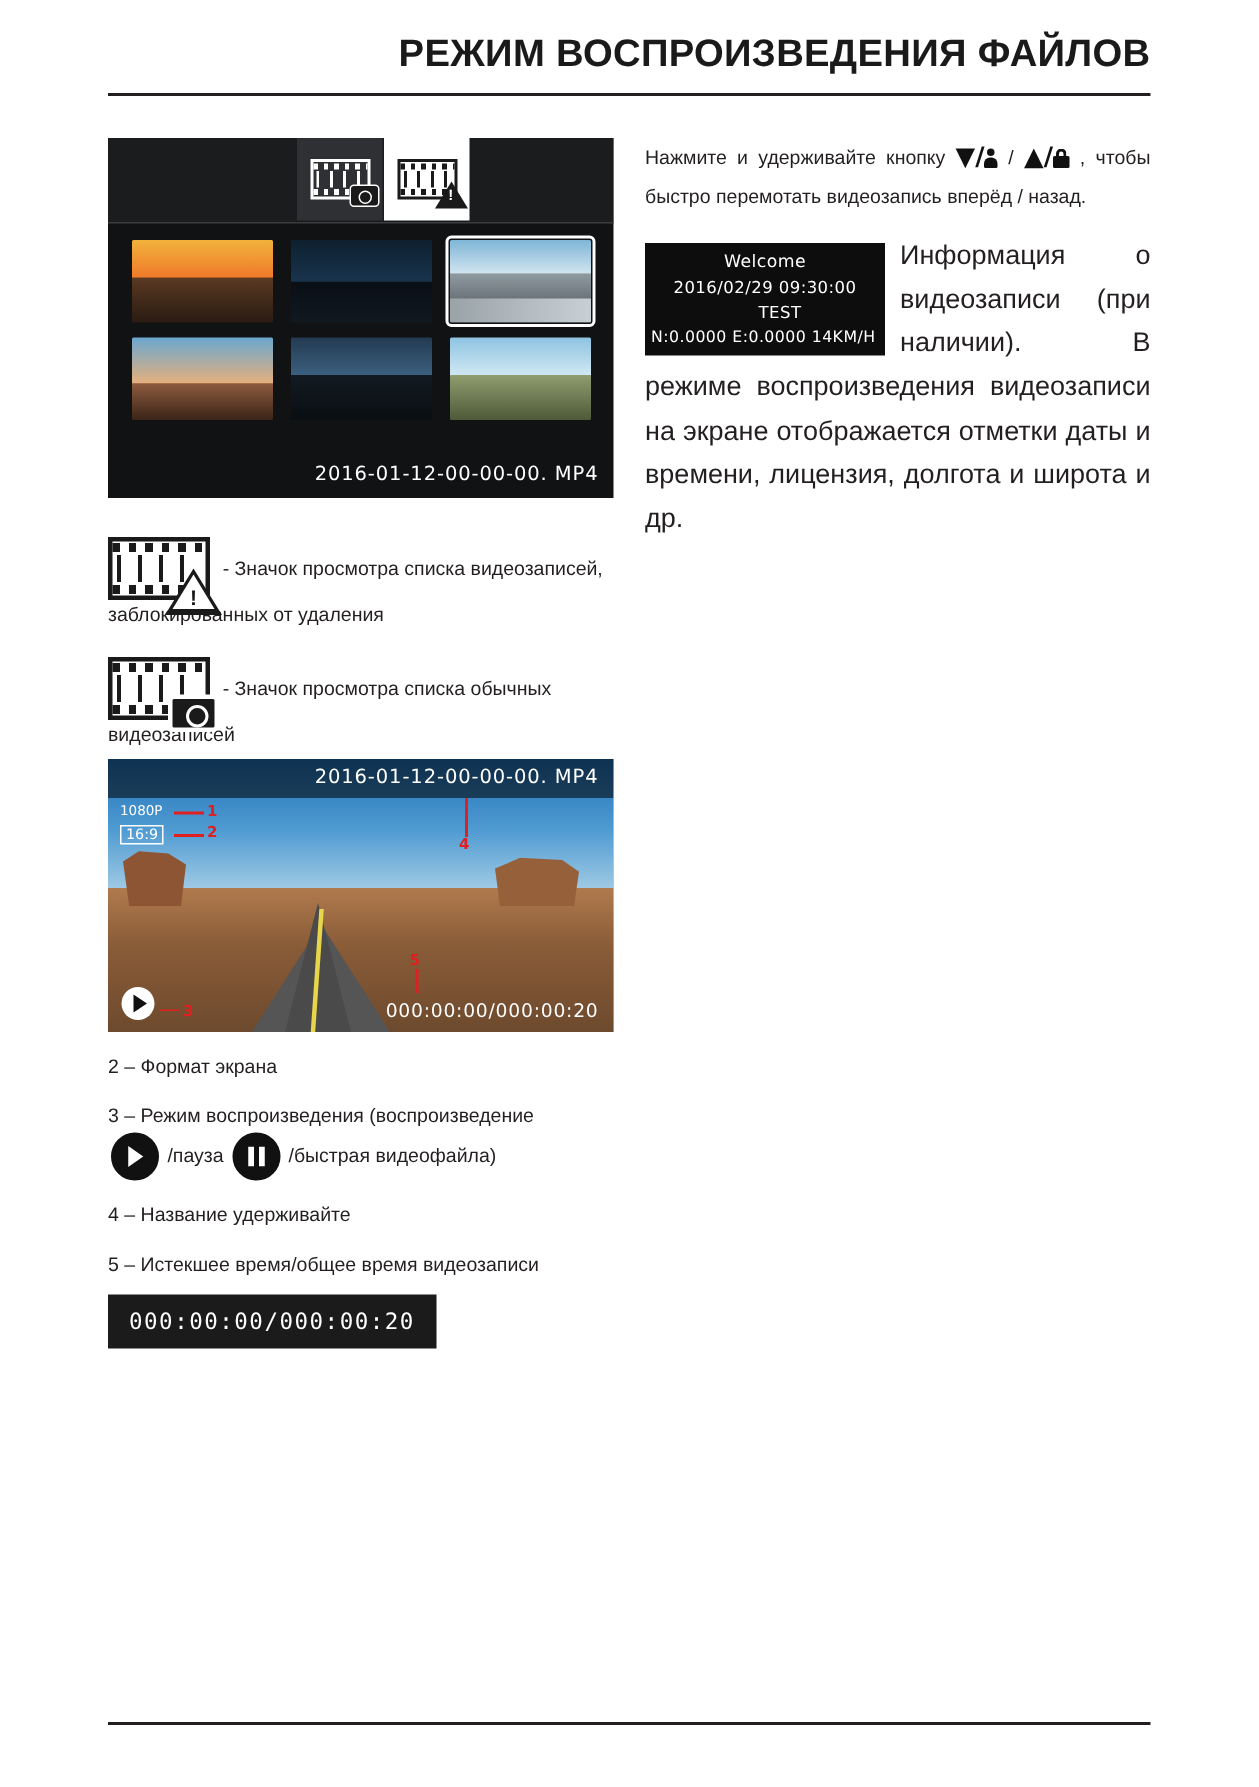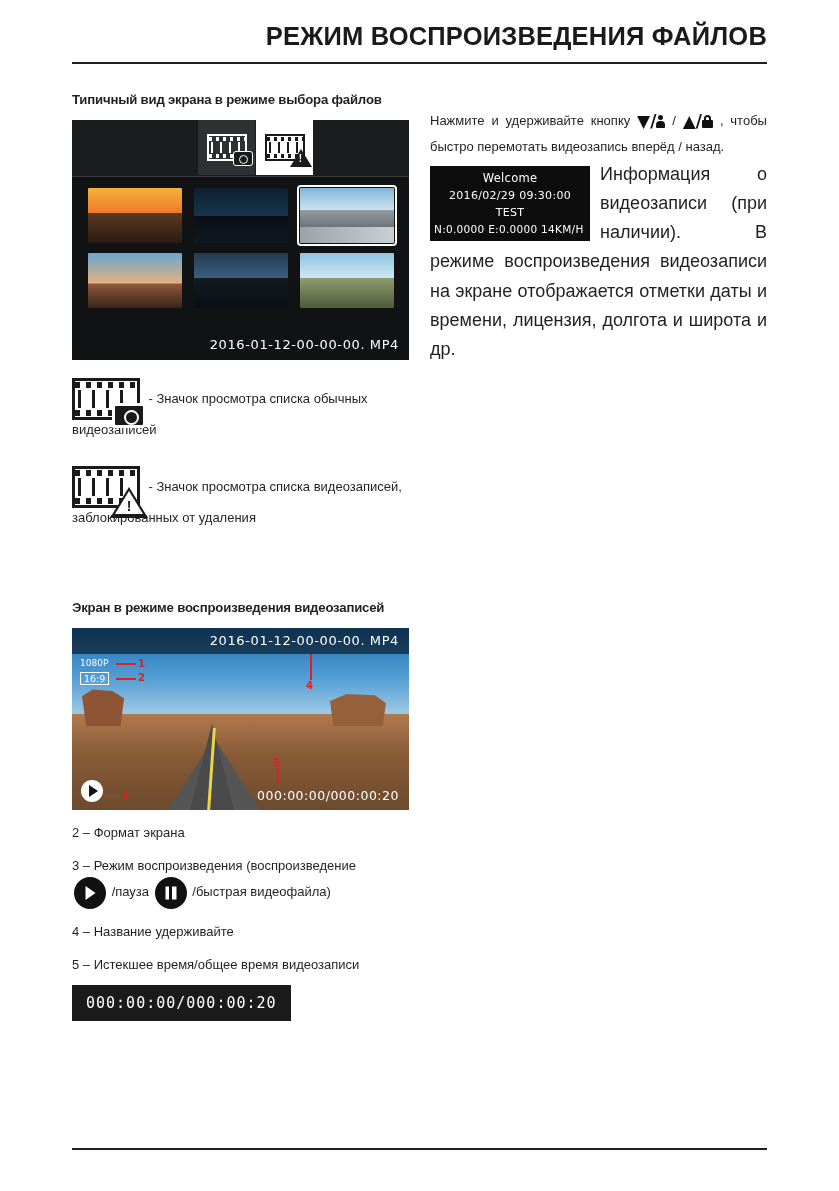--- a/index.html
+++ b/index.html
@@ -509,21 +509,21 @@
   }
   .shot3 .l {
     position: absolute;
     width: 100%;
     text-align: center;
     font-size: 11.5px;
     letter-spacing: 0.3px;
   }
   .shot3 .l1 { top: 5px; }
   .shot3 .l2 { top: 23px; font-size: 11px; }
-  .shot3 .l3 { top: 40px; font-size: 11px; }
+  .shot3 .l3 { top: 40px; font-size: 11px; padding-left: 10px; }
   .shot3 .l4 { top: 57px; font-size: 10.5px; text-align: left; left: 4px; width: auto; }
 
   .rc-para {
     font-size: 18px;
     line-height: 1.62;
     text-align: justify;
     margin: 0;
   }
   .clearfix::after { content:""; display:block; clear:both; }
 
@@ -566,21 +566,20 @@
 <div class="page">
 
   <div class="header">
     <div class="header-title">РЕЖИМ ВОСПРОИЗВЕДЕНИЯ ФАЙЛОВ</div>
   </div>
   <div class="header-rule"></div>
   <div class="footer-rule"></div>
 
   <div class="col-left">
 
-    <div class="section-title">Типичный вид экрана в режиме выбора файлов</div>
 
     
     <div class="shot1">
       <div class="tabbar">
         <div class="tab a">
           <div class="film">
             <div class="perf top"></div>
             <div class="bars"></div>
             <div class="perf bot"></div>
             <div class="badge-cam inv"></div>
@@ -600,46 +599,45 @@
         <div class="thumb t2"></div>
         <div class="thumb t3 sel"></div>
         <div class="thumb t4"></div>
         <div class="thumb t5"></div>
         <div class="thumb t6"></div>
       </div>
       <div class="caption">2016-01-12-00-00-00. MP4</div>
     </div>
 
     
+    <div class="icon-row" style="margin-top:26px;">
+      <span class="icon-film-big">
+        <span class="fr">
+          <span class="perf top"></span>
+          <span class="bars"></span>
+          <span class="perf bot"></span>
+        </span>
+        <span class="warn"></span>
+      </span>
+      <span class="icon-caption">- Значок просмотра списка видеозаписей, заблокированных от удаления</span>
+    </div>
+
+    
     <div class="icon-row">
       <span class="icon-film-big">
         <span class="fr">
           <span class="perf top"></span>
           <span class="bars"></span>
           <span class="perf bot"></span>
         </span>
         <span class="cam"></span>
       </span>
       <span class="icon-caption">- Значок просмотра списка обычных видеозаписей</span>
     </div>
 
-    
-    <div class="icon-row" style="margin-top:26px;">
-      <span class="icon-film-big">
-        <span class="fr">
-          <span class="perf top"></span>
-          <span class="bars"></span>
-          <span class="perf bot"></span>
-        </span>
-        <span class="warn"></span>
-      </span>
-      <span class="icon-caption">- Значок просмотра списка видеозаписей, заблокированных от удаления</span>
-    </div>
-
-    <div class="section-title" style="margin-top:72px;">Экран в режиме воспроизведения видеозаписей</div>
 
     
     <div class="shot2">
       <div class="sky"></div>
       <div class="ground"></div>
       <div class="butte1"></div>
       <div class="butte2"></div>
       <div class="road2"></div>
       <div class="road"></div>
       <div class="lane"></div>
@@ -683,29 +681,29 @@
     <div class="num-item">
       <span>5</span>
       <span>– Истекшее время/общее время видеозаписи</span>
     </div>
     <div class="timecode-img">000:00:00/000:00:20</div>
   </div>
 
   <div class="col-right">
 
 
-    <div class="rc-line1" style="margin-top:16px;">
+    <div class="rc-line1" style="margin-top:0;">
       <span>Нажмите и удерживайте кнопку</span>
       <span class="key-glyph">▼</span><span class="key-glyph">/</span><span class="mini-person"></span>
       <span>/</span>
       <span class="key-glyph">▲</span><span class="key-glyph">/</span><span class="mini-lock"></span>
       <span>, чтобы быстро перемотать видеозапись вперёд / назад.</span>
     </div>
 
-    <div class="clearfix" style="">
+    <div class="clearfix" style="margin-top:12px;">
       <div class="shot3">
         <div class="l l1">Welcome</div>
         <div class="l l2">2016/02/29 09:30:00</div>
         <div class="l l3">TEST</div>
         <div class="l l4">N:0.0000 E:0.0000 14KM/H</div>
       </div>
       <p class="rc-para">Информация о видеозаписи (при наличии). В режиме воспроизведения видеозаписи на экране отображается отметки даты и времени, лицензия, долгота и широта и др.</p>
     </div>
 
   </div>

